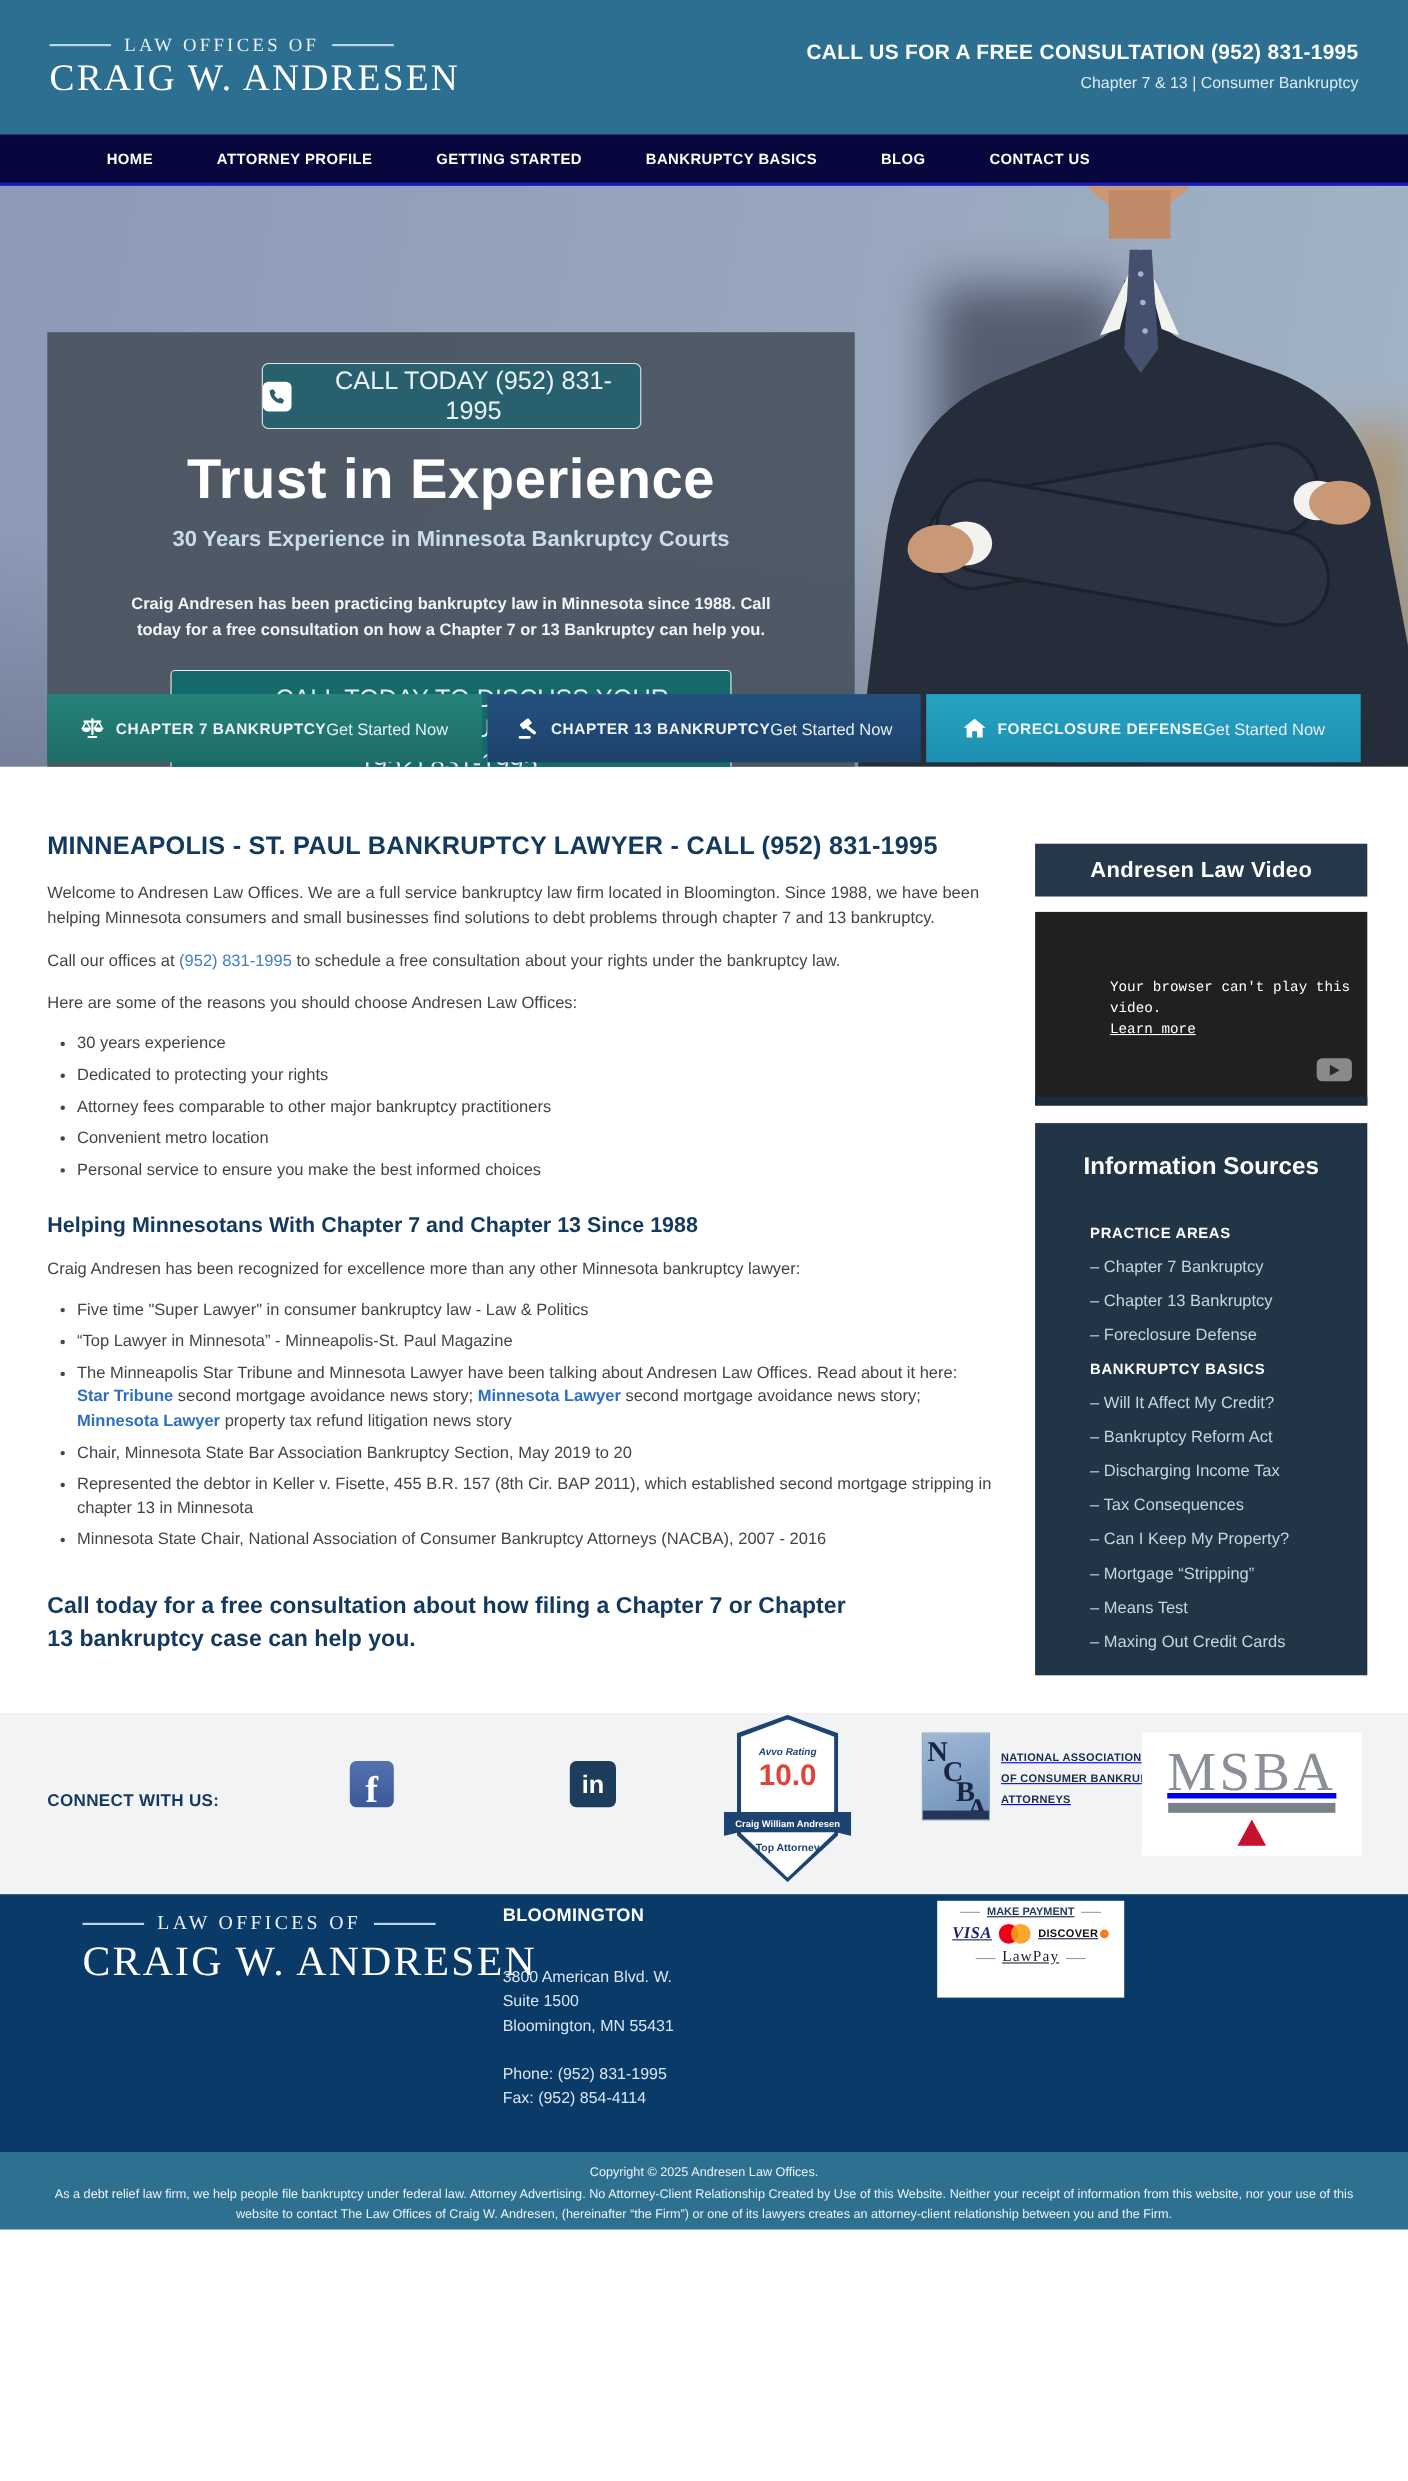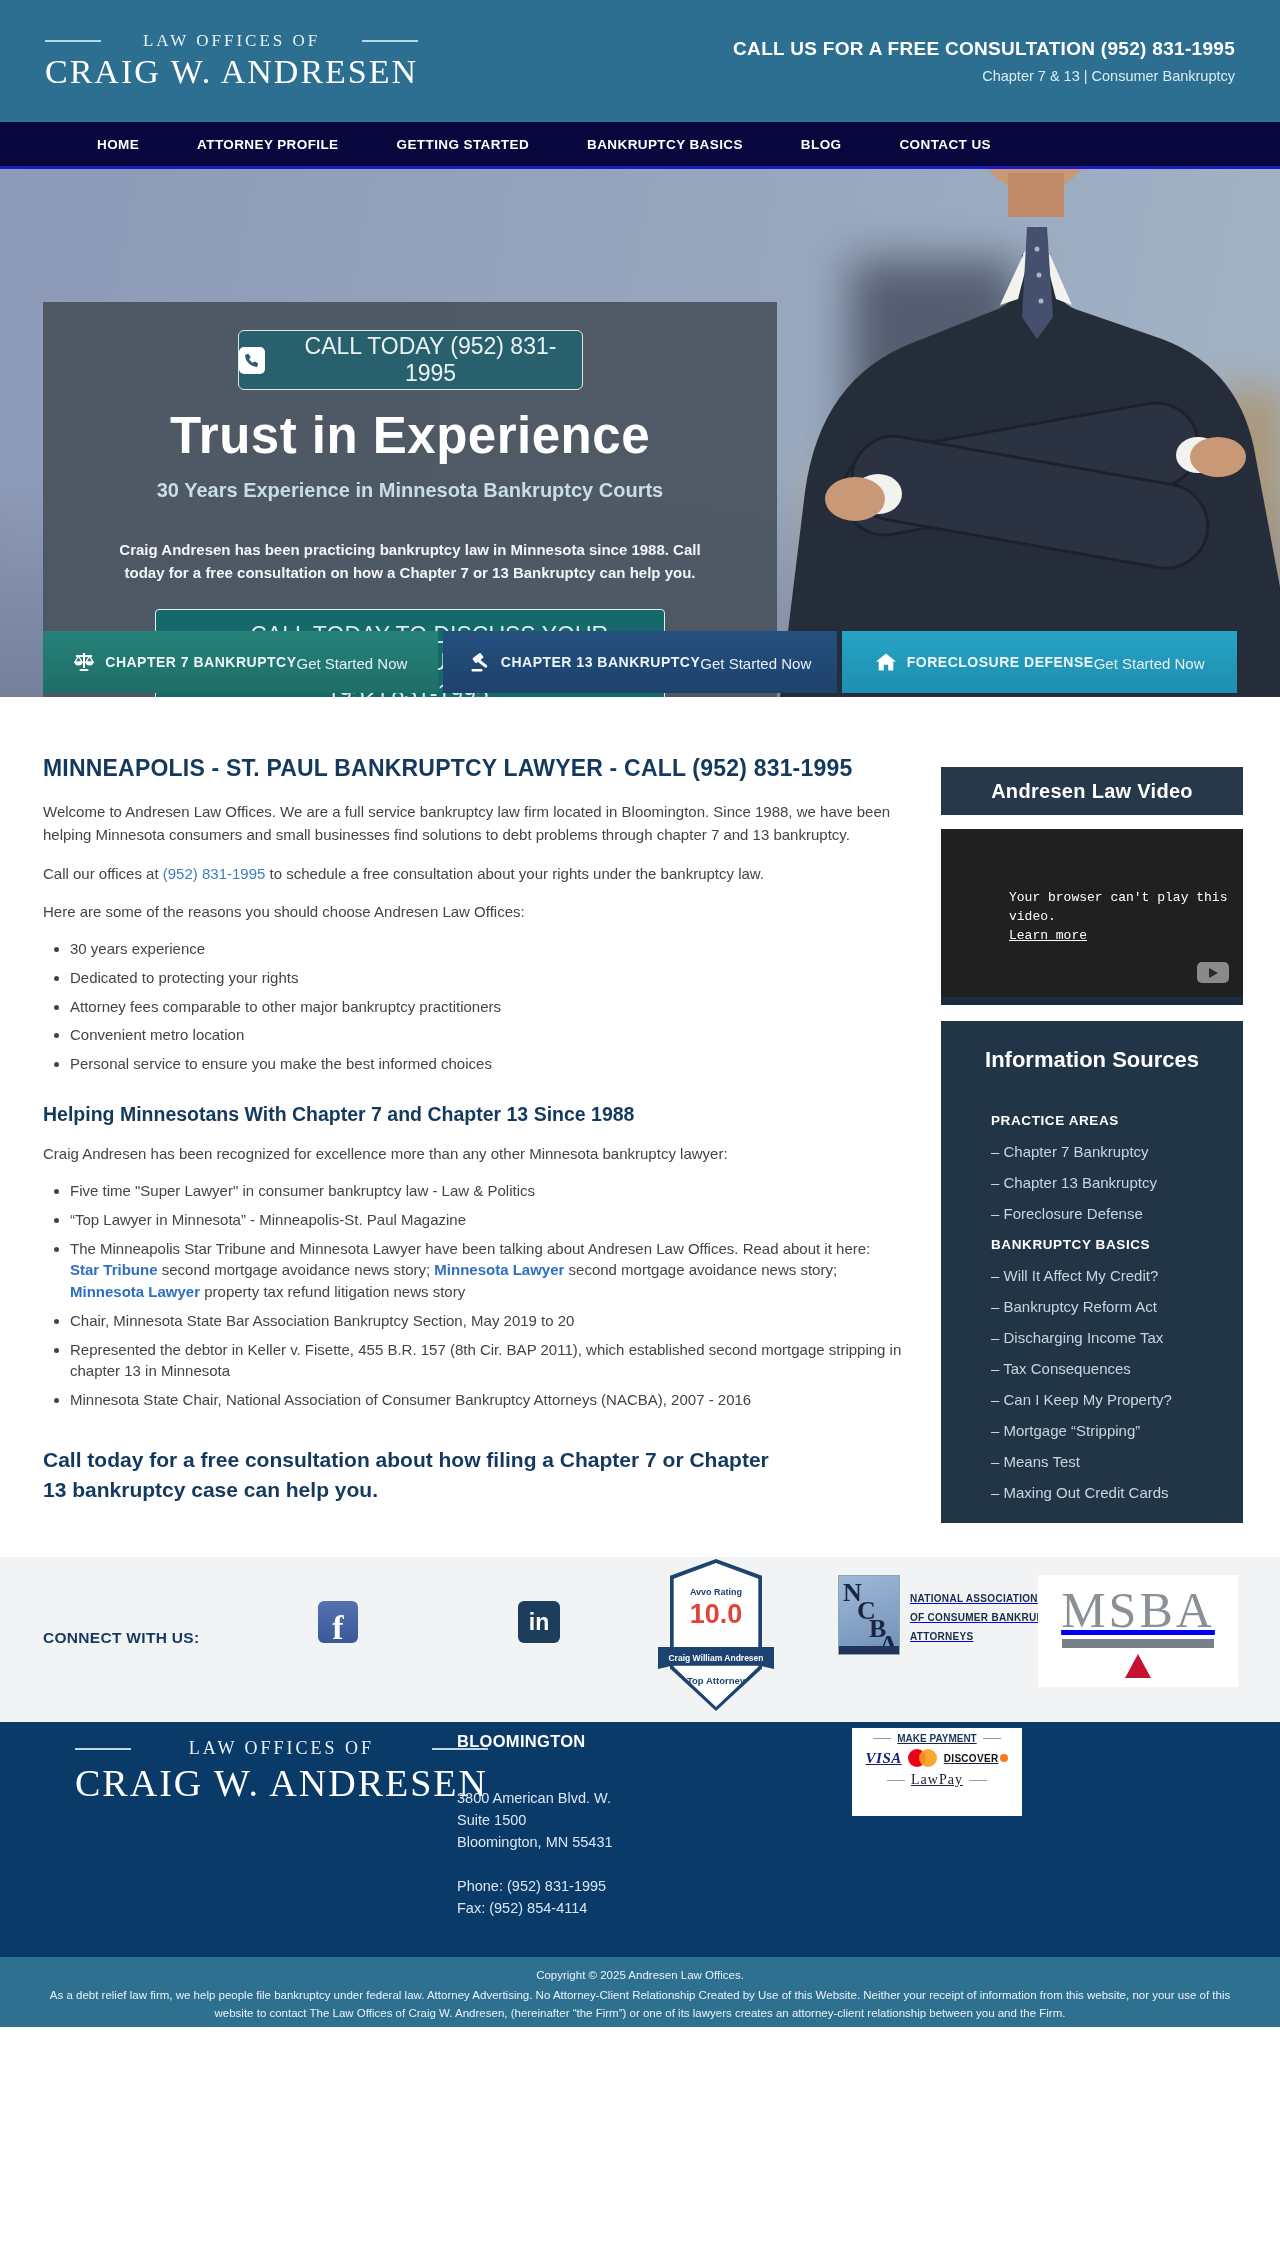--- a/index.html
+++ b/index.html
@@ -3,21 +3,21 @@
 <meta charset="utf-8">
 <style>
   * { margin:0; padding:0; box-sizing:border-box; }
   body { width:1280px; font-family:"Liberation Sans", sans-serif; background:#fff; }
   .page { width:1280px; overflow:hidden; }
 
   
   .topbar { height:122px; background:#2d6f90; }
   .topbar-inner { width:1210px; margin:0 auto; height:100%; display:flex; justify-content:space-between; align-items:center; padding:0 10px; }
   .logo { color:#fff; }
-  .logo-top { display:flex; align-items:center; gap:12px; font-family:"Liberation Serif", serif; font-size:17px; letter-spacing:3px; color:#e8f2f7;justify-content:space-between; }
+  .logo-top { display:flex; align-items:center; gap:12px; font-family:"Liberation Serif", serif; font-size:17px; letter-spacing:3px; color:#e8f2f7; }
   .logo-line { width:56px; height:2px; background:#bcd6e4; }
   .logo-name { font-family:"Liberation Serif", serif; font-size:34px; letter-spacing:2px; color:#fff; margin-top:2px; }
   .header-call { text-align:right; color:#fff; }
   .call-line { font-size:19px; font-weight:bold; letter-spacing:.3px; }
   .call-sub { font-size:14.5px; color:#dcebf3; margin-top:8px; }
 
   
   .nav { height:47px; background:#07073d; border-bottom:3px solid #1b1bbe; display:flex; align-items:center; padding-left:97px; gap:58px; }
   .nav a { color:#fff; text-decoration:none; font-size:13.5px; font-weight:bold; letter-spacing:.4px; font-stretch:condensed; }
 
@@ -75,21 +75,21 @@
   .info-item { display:block; color:#c8d4de; font-size:15px; line-height:31px; text-decoration:none; }
 
   
   .connect { position:relative; height:165px; background:#f2f3f5; }
   .connect-label { position:absolute; left:43px; top:72px; color:#14395e; font-size:15.5px; font-weight:bold; letter-spacing:.3px; font-stretch:condensed; }
   .fb-icon { position:absolute; left:318px; top:44px; width:40px; height:42px; background:linear-gradient(#5472b0,#3b5998); border-radius:6px; color:#fff; font-family:"Liberation Serif", serif; font-size:34px; font-weight:bold; display:flex; align-items:flex-end; justify-content:center; overflow:hidden; text-decoration:none; line-height:.85; }
   .li-icon { position:absolute; left:518px; top:44px; width:42px; height:42px; background:#1d3d5c; border-radius:6px; color:#fff; font-size:23px; font-weight:bold; display:flex; align-items:center; justify-content:center; text-decoration:none; }
   .avvo { position:absolute; left:658px; top:2px; width:116px; height:152px; }
   .avvo-shield { position:absolute; left:8px; top:0; width:100px; height:152px; background:#1d4470; clip-path:polygon(50% 0, 96% 11%, 96% 72%, 50% 100%, 4% 72%, 4% 11%); display:flex; flex-direction:column; align-items:center; }
   .avvo-inner { width:92px; height:144px; margin-top:4px; background:#fff; clip-path:polygon(50% 0, 96% 11%, 96% 72%, 50% 100%, 4% 72%, 4% 11%); text-align:center; }
-  .avvo-rating-label { color:#1d4470; font-size:9px; font-weight:bold; margin-top:24px; }
+  .avvo-rating-label { color:#1d4470; font-size:9px; font-weight:bold; margin-top:24px;font-style:italic; }
   .avvo-score { color:#e04438; font-size:27px; font-weight:bold; margin-top:2px; }
   .avvo-ribbon { position:absolute; left:0; top:88px; width:116px; height:22px; background:#1d4470; clip-path:polygon(0 0, 100% 0, 100% 100%, 88% 85%, 12% 85%, 0 100%); display:flex; align-items:center; justify-content:center; color:#fff; font-size:8.5px; font-weight:bold; }
   .avvo-tag { position:absolute; left:8px; top:116px; width:100px; text-align:center; color:#1d4470; font-size:9.5px; font-weight:bold; }
   .nacba { position:absolute; left:838px; top:18px; display:flex; align-items:flex-start; gap:10px; }
   .nacba-sq { width:62px; height:80px; background:linear-gradient(160deg,#9fb8d8,#6f90b8); border:1px solid #8aa; position:relative; font-family:"Liberation Serif", serif; color:#1a2540; }
   .nacba-sq b { position:absolute; font-size:26px; font-weight:bold; }
   .nacba-n { left:4px; top:2px; } .nacba-c { left:18px; top:20px; } .nacba-b { left:30px; top:38px; } .nacba-a { left:40px; top:54px; }
   .nacba-bar { position:absolute; left:0; bottom:0; width:100%; height:8px; background:#23355a; }
   .nacba-text { color:#1a2a4a; font-size:10px; font-weight:bold; letter-spacing:.3px; line-height:1.9; margin-top:14px; }
   .msba { position:absolute; left:1038px; top:18px; width:200px; height:112px; background:#fff; display:flex; flex-direction:column; align-items:center; }

